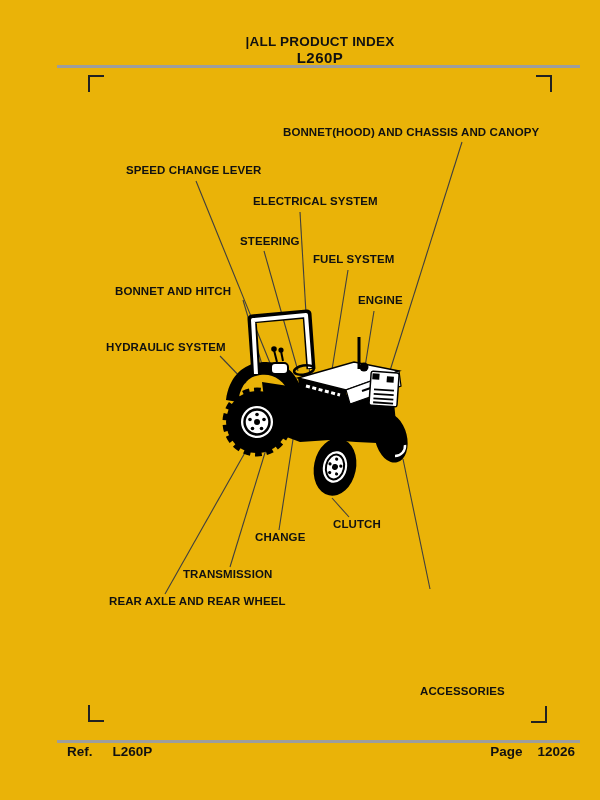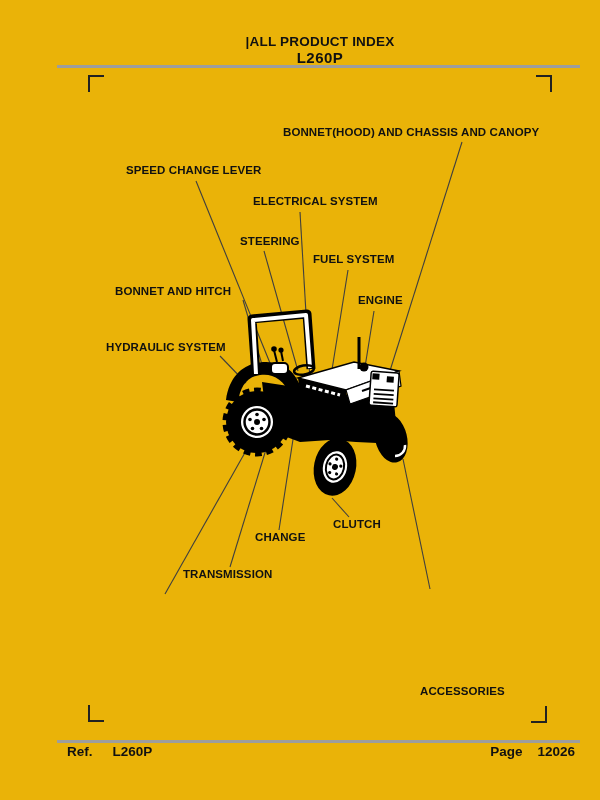--- a/index.html
+++ b/index.html
@@ -154,20 +154,21 @@
       <div class="callout" style="left: 126px; top: 164px;">SPEED CHANGE LEVER</div>
       <div class="callout" style="left: 253px; top: 195px;">ELECTRICAL SYSTEM</div>
       <div class="callout" style="left: 240px; top: 235px;">STEERING</div>
       <div class="callout" style="left: 313px; top: 253px;">FUEL SYSTEM</div>
       <div class="callout" style="left: 115px; top: 285px;">BONNET AND HITCH</div>
       <div class="callout" style="left: 358px; top: 294px;">ENGINE</div>
       <div class="callout" style="left: 98px; top: 341px; margin-left: 8px;">HYDRAULIC SYSTEM</div>
       <div class="callout" style="left: 333px; top: 518px;">CLUTCH</div>
       <div class="callout" style="left: 255px; top: 531px;">CHANGE</div>
       <div class="callout" style="left: 183px; top: 568px;">TRANSMISSION</div>
+      <div class="callout" style="left: 109px; top: 595px;">REAR AXLE AND REAR WHEEL</div>
       <div class="callout" style="left: 420px; top: 685px;">ACCESSORIES</div>
     </div>
 
   <div class="rule rule-bottom"></div>
   <div class="f-left">
     <span>Ref.</span><span class="f-gap-l"></span><span>L260P</span>
   </div>
   <div class="f-right">
     <span>Page</span><span class="f-gap-r"></span><span>12026</span>
   </div>

